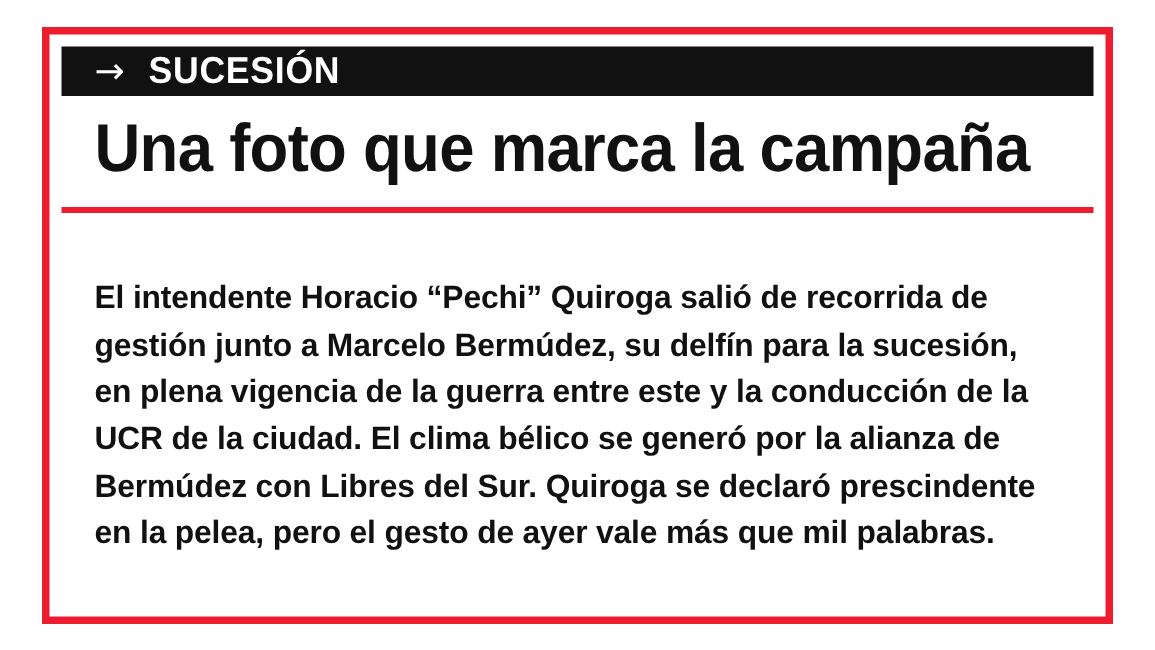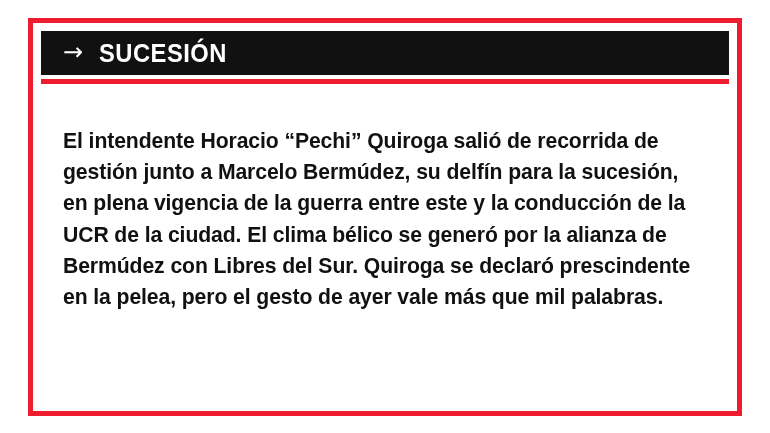--- a/index.html
+++ b/index.html
@@ -116,20 +116,23 @@
 
 <div class="page">
   <div class="frame">
     <div class="frame-inner">
 
       <div class="kicker">
         <span class="arrow">→</span>
         <span class="kicker-text">SUCESIÓN</span>
       </div>
 
+      <div class="headline-wrap">
+        <div class="headline">Una foto que marca la campaña</div>
+      </div>
 
       <div class="divider"></div>
 
       <div class="body-wrap">
         <p class="body-text">El intendente Horacio “Pechi” Quiroga salió de recorrida de gestión junto a Marcelo Bermúdez, su delfín para la sucesión, en plena vigencia de la guerra entre este y la conducción de la UCR de la ciudad. El clima bélico se generó por la alianza de Bermúdez con Libres del Sur. Quiroga se declaró prescindente en la pelea, pero el gesto de ayer vale más que mil palabras.</p>
       </div>
 
     </div>
   </div>
 </div>

